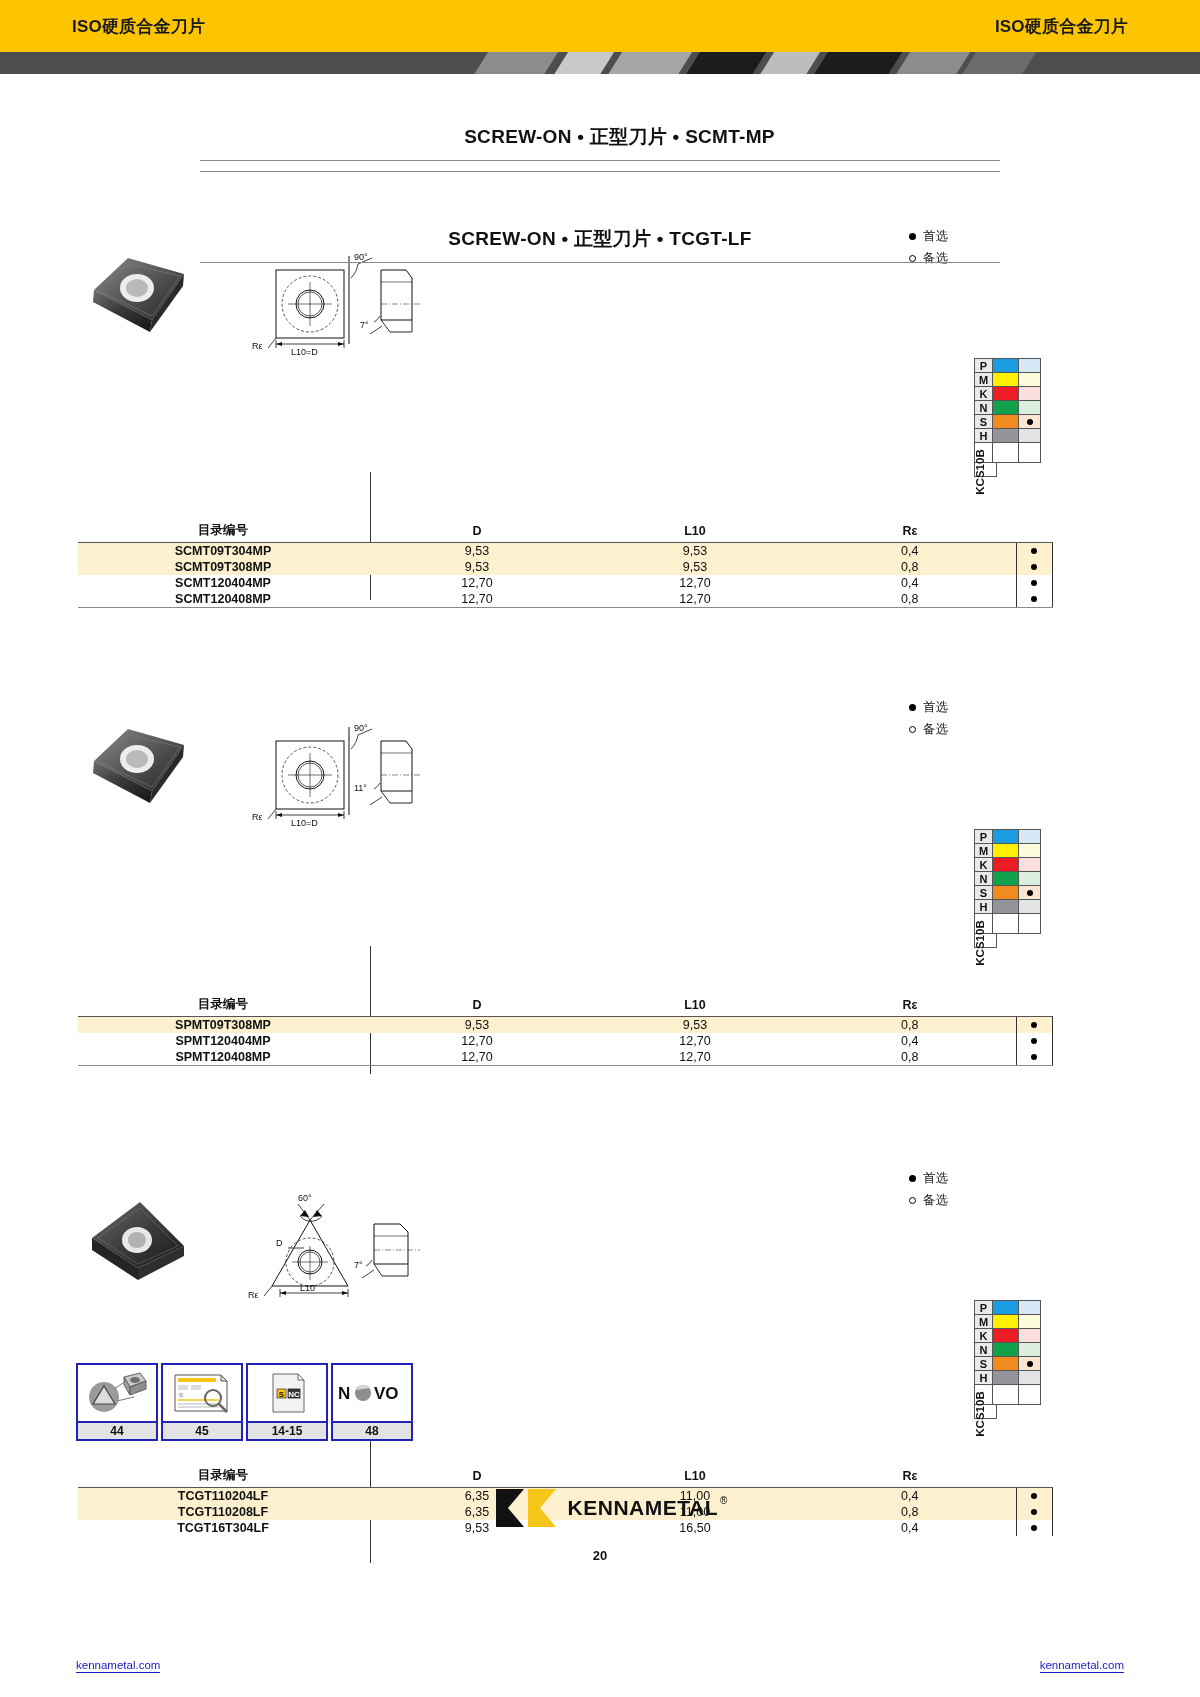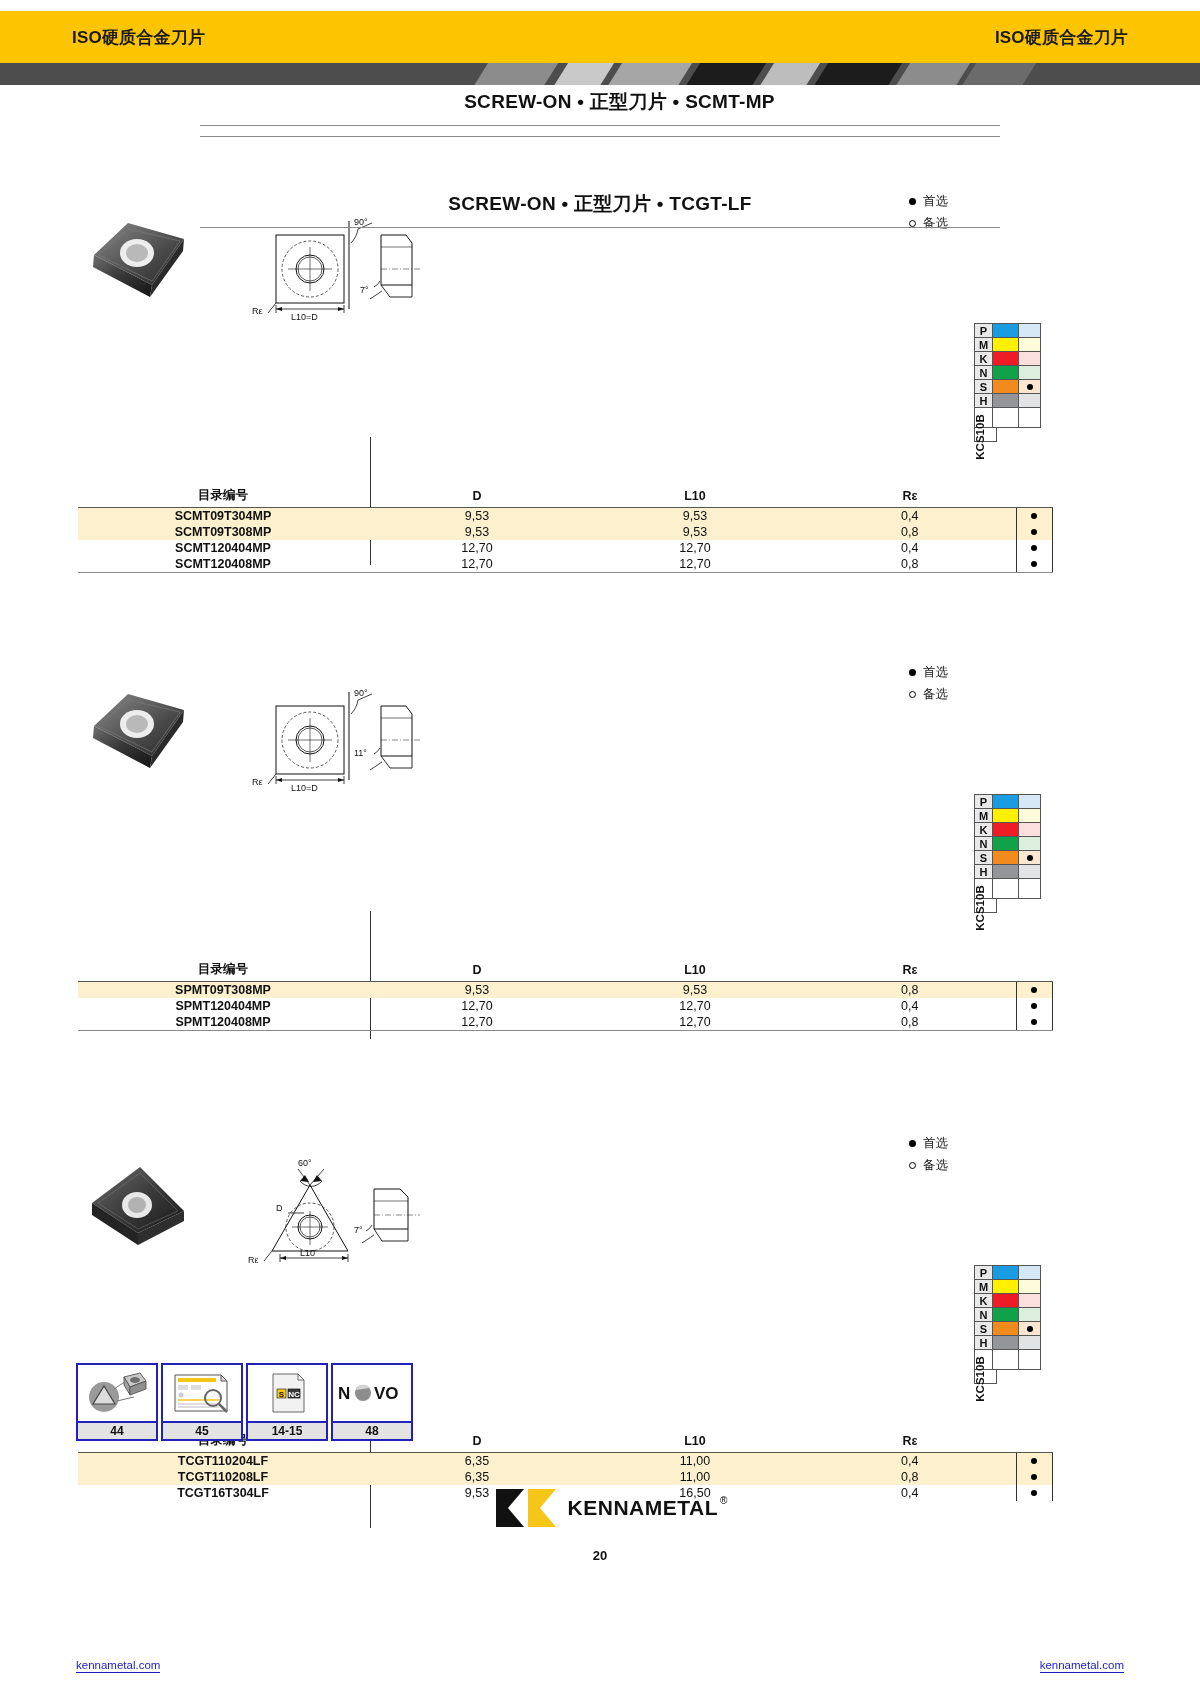--- a/index.html
+++ b/index.html
@@ -9,21 +9,20 @@
     font-family: "Liberation Sans", sans-serif;
     position: relative;
     overflow: hidden;
   }
 
   
   .header-bar {
     height: 52px; background: #FDC500;
     display: flex; align-items: center; justify-content: space-between;
     padding: 0 72px;
-    margin-top: 11px;
   }
   .header-bar .htxt {
     font-size: 17px; font-weight: bold; color: #1a1a1a; letter-spacing: .2px;
   }
   .stripe-band { height: 22px; position: relative; overflow: hidden; background: #4d4d4d; }
   .stripe-band .sk { position: absolute; top: -10px; height: 46px; transform: skewX(-32deg); }
 
   
   .section { position: relative; }
   .sec-title {
@@ -109,21 +108,21 @@
   <div class="sk" style="left:560px;width:46px;background:#c9c9c9;"></div>
   <div class="sk" style="left:614px;width:70px;background:#a6a6a6;"></div>
   <div class="sk" style="left:692px;width:66px;background:#1c1c1c;"></div>
   <div class="sk" style="left:766px;width:46px;background:#bdbdbd;"></div>
   <div class="sk" style="left:820px;width:74px;background:#1c1c1c;"></div>
   <div class="sk" style="left:902px;width:60px;background:#8c8c8c;"></div>
   <div class="sk" style="left:968px;width:60px;background:#6b6b6b;"></div>
 </div>
 
 <div class="section">
-  <div class="sec-title" style="padding-left:39px;">SCREW-ON • 正型刀片 • SCMT-MP</div>
+  <div class="sec-title" style="margin-top:46px;padding-left:39px;">SCREW-ON • 正型刀片 • SCMT-MP</div>
   <div class="sec-rule"></div>
 
   <div class="legend" style="top:105px;">
     <div class="lrow">
         <span class="dot-f"></span>
         <span>首选</span>
       </div>
     <div class="lrow">
         <span class="dot-o"></span>
         <span>备选</span>

